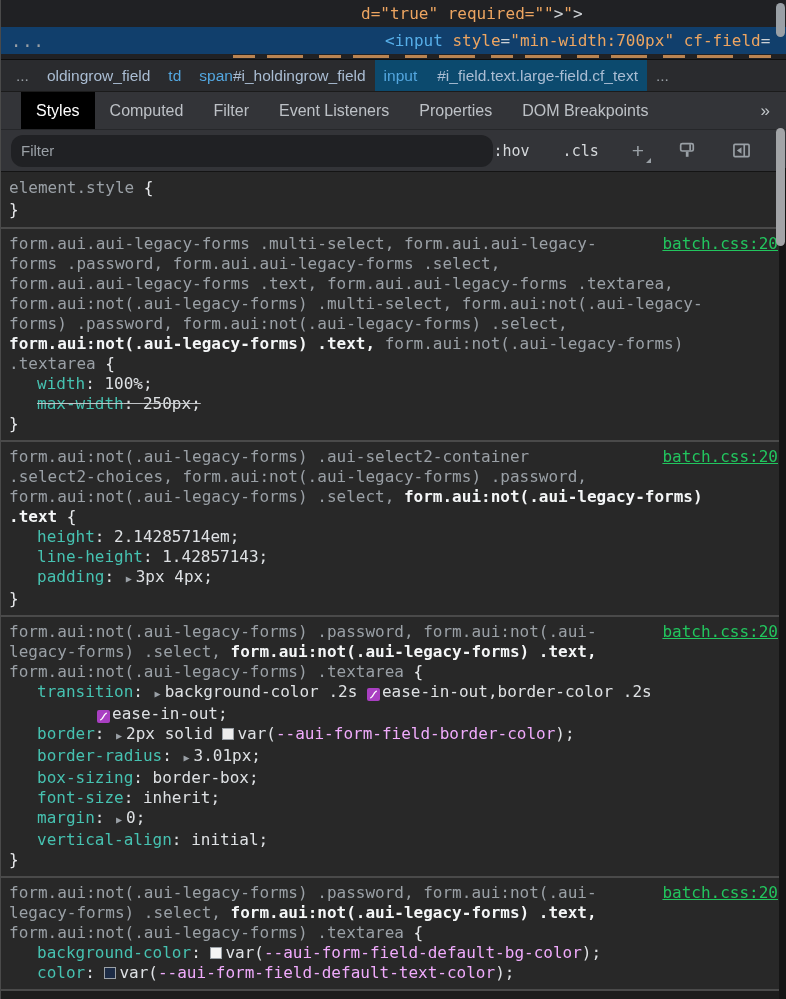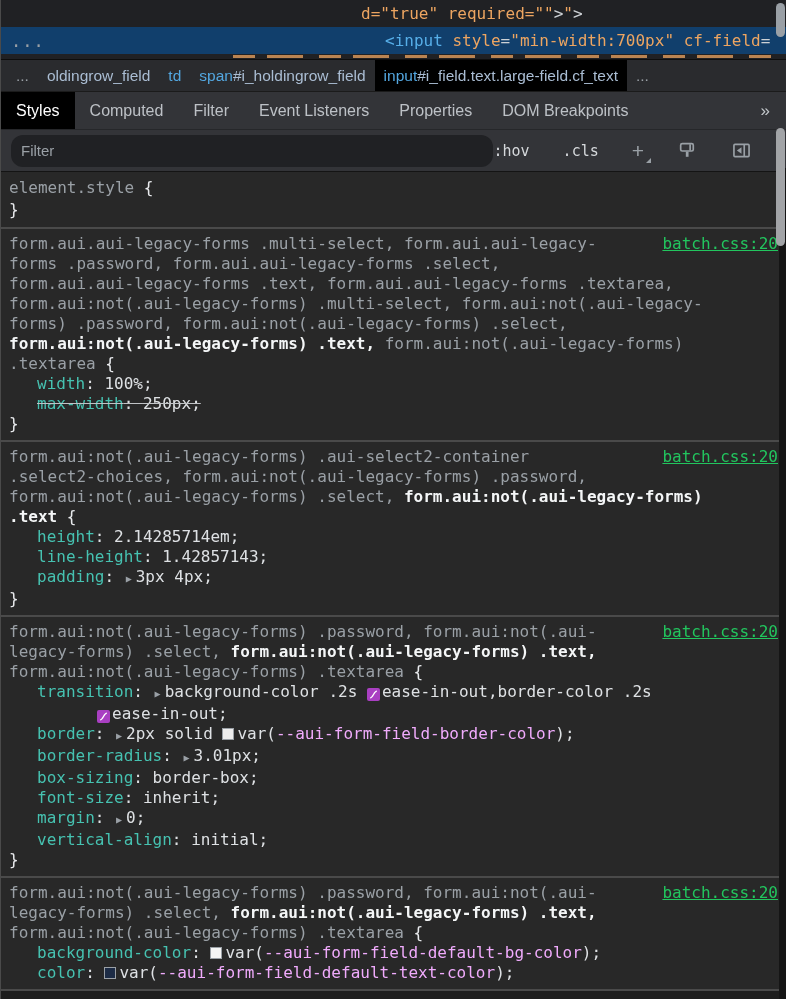--- a/index.html
+++ b/index.html
@@ -18,30 +18,30 @@
   .tk-tag{color:#56aee8;}
   .tk-punct{color:#cdd1d5;}
   .clip-row{height:5px;background:#202124;overflow:hidden;position:relative;}
   .clip-row .dashes{position:absolute;left:232px;right:10px;top:1px;height:3px;
     background:repeating-linear-gradient(90deg,rgba(237,165,97,.75) 0 22px,transparent 22px 34px,rgba(237,165,97,.75) 34px 70px,transparent 70px 86px);}
   .ep-thumb{position:absolute;top:3px;right:1px;width:9px;height:34px;border-radius:5px;background:#9aa0a6;z-index:5;}
   
   .breadcrumb{height:31px;background:#2a2b2e;border-top:1px solid #0e0e0e;display:flex;align-items:center;
     font-family:"Liberation Sans",sans-serif;font-size:15.5px;padding:0 6px;white-space:pre;}
   .crumb{padding:0 9px;height:100%;display:flex;align-items:center;}
-  .crumb.selected{background:#000000;}
+  .crumb.selected{background:#0c4a6e;gap:20px;}
   .bc-dim{color:#9aa0a6;}
   .bc-tag{color:#53a7e0;}
   .bc-node{color:#aabdd3;}
   
   .tab-bar{height:37px;background:#333438;border-top:1px solid #1b1b1b;display:flex;align-items:center;
     font-family:"Liberation Sans",sans-serif;font-size:16px;color:#bdc1c6;}
   .tab-items{display:flex;height:100%;}
   .tab{padding:0 15px;height:100%;display:flex;align-items:center;cursor:default;}
-  .tab.active{background:#000;color:#fff;}
+  .tab.active{background:#000;color:#fff;margin-left:20px;}
   .tab-overflow{margin-left:auto;padding-right:16px;color:#c3c7cb;font-size:17px;}
   
   .filter-bar{height:41px;background:#333438;border-top:1px solid #26272a;border-bottom:1px solid #141414;
     display:flex;align-items:center;padding:0 10px;}
   .filter-input{width:528px;height:27px;background:#202124;border:none;border-radius:12px;outline:none;
     color:#e8eaed;font-family:"Liberation Sans",sans-serif;font-size:15px;padding:16px 10px;box-sizing:border-box;}
   .filter-input::placeholder{color:#9aa0a6;}
   .tool-btns{margin-left:auto;display:flex;align-items:center;gap:33px;padding-right:24px;}
   .mono-btn{font-family:"DejaVu Sans Mono",monospace;font-size:15px;color:#d5d8db;}
   .plus-btn{position:relative;color:#9aa0a6;font-size:21px;line-height:18px;font-family:"Liberation Sans",sans-serif;}

